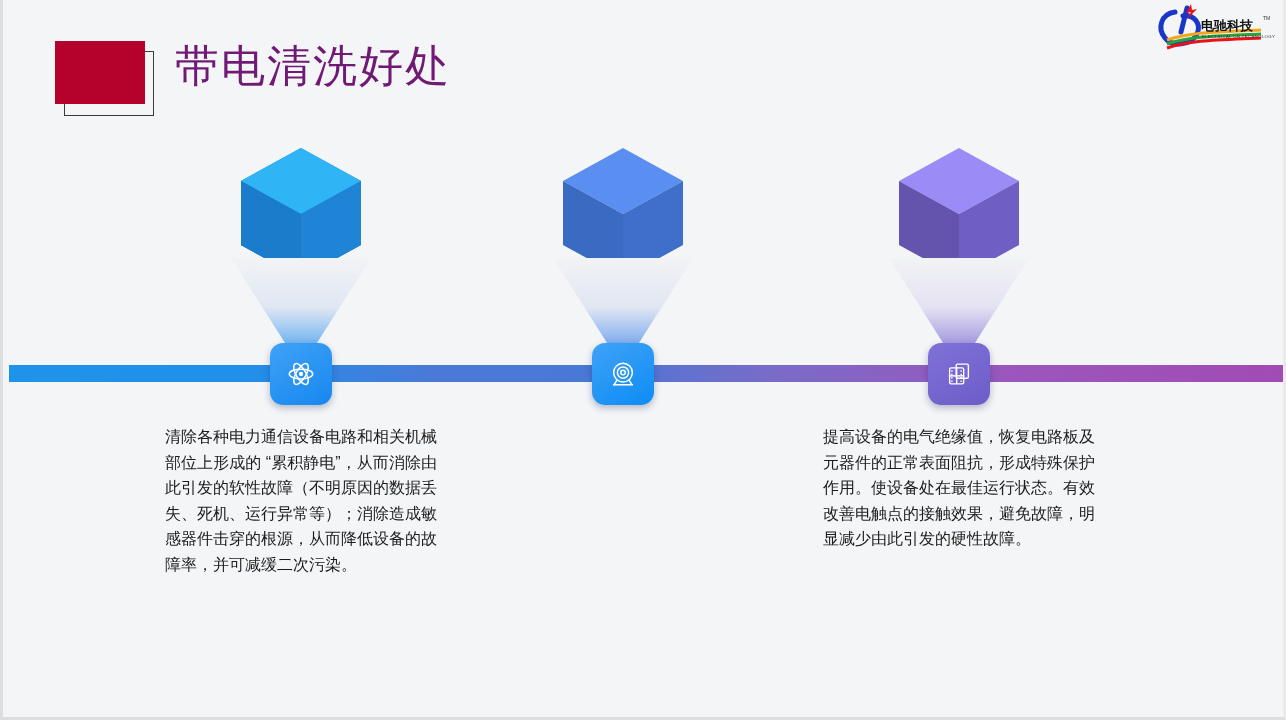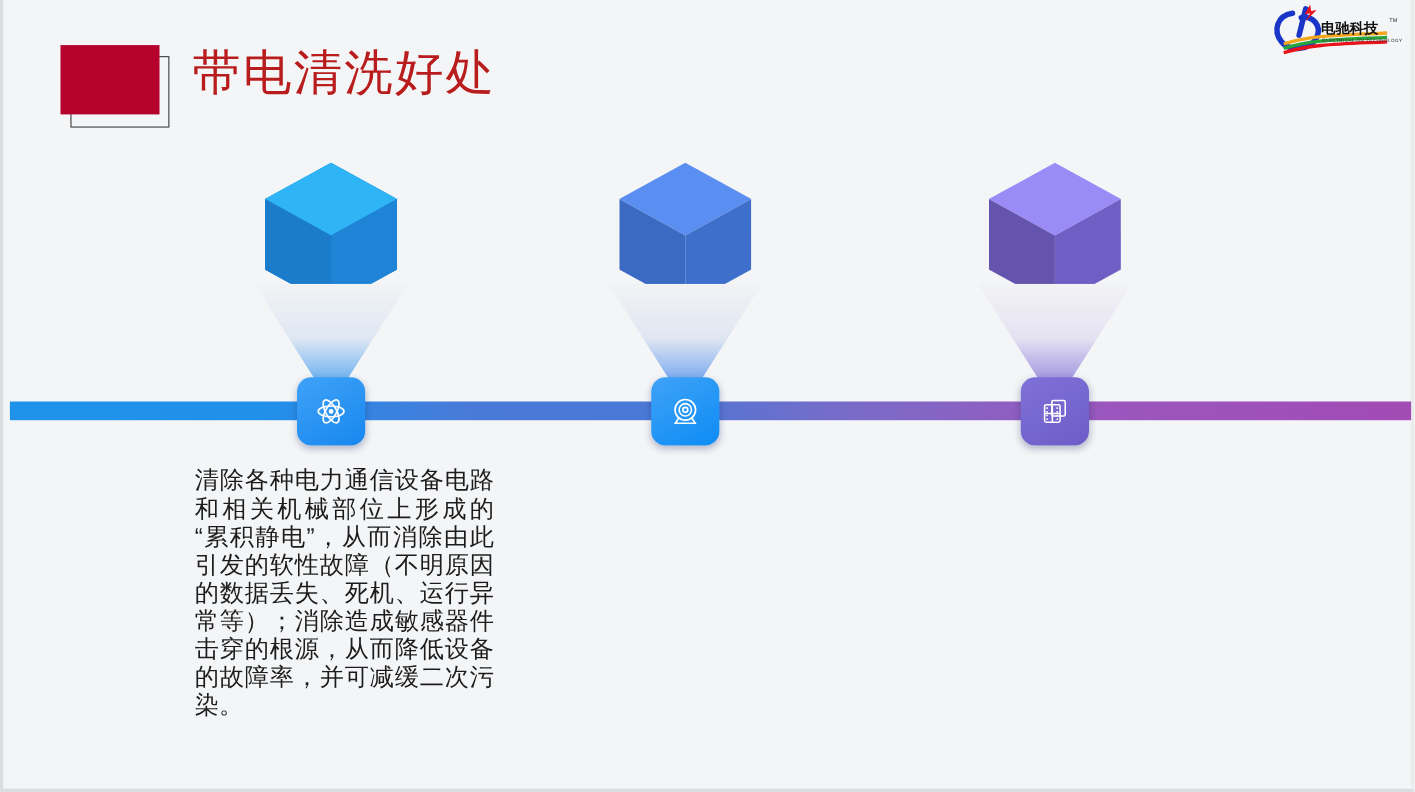--- a/index.html
+++ b/index.html
@@ -45,21 +45,21 @@
     width: 90px;
     height: 63px;
     background: #b5022d;
   }
   .title-text {
     position: absolute;
     left: 172px;
     top: 37px;
     font-size: 44px;
     line-height: 60px;
-    color: #b91c1c;
+    color: #701a75;
     letter-spacing: 2px;
     white-space: nowrap;
     font-family: Liberation Serif, serif;
   }
 
   
   #logo {
     position: absolute;
     right: 6px;
     top: 2px;
@@ -135,26 +135,25 @@
   .icon-tile.purple { background: linear-gradient(150deg,#8071d8 0%, #6d5cc7 100%); }
   .icon-tile svg { display:block; }
 
   
   .col-text {
     position: absolute;
     top: 424px;
     left: 50%;
     transform: translateX(-50%);
     width: 272px;
-    font-size: 22px;
+    font-size: 16px;
     line-height: 25.5px;
     color: #1c1c1c;
     text-align: justify;
     text-justify: inter-ideograph;
-    margin-left: 12px;
   }
   #col-3 .col-text { text-align: justify; }
 </style>
 </head>
 <body>
 
 <div id="slide">
 
   <div id="title-area">
     <div class="title-square-outline"></div>
@@ -296,15 +295,16 @@
           <path d="M6 18 L21 18"></path>
           <path d="M13.5 9.5 L13.5 26.5"></path>
           <path d="M8.4 12 L8.4 13.6 M8.4 15.6 L8.4 17.2"></path>
           <path d="M8.4 19.2 L8.4 20.8 M8.4 22.8 L8.4 24.4"></path>
           <path d="M18.3 12 L18.3 13.6 M18.3 15.6 L18.3 17.2"></path>
           <path d="M18.3 19.2 L18.3 20.8 M18.3 22.8 L18.3 24.4"></path>
         </svg>
       </span>
     </div>
 
+    <div class="col-text">提高设备的电气绝缘值，恢复电路板及元器件的正常表面阻抗，形成特殊保护作用。使设备处在最佳运行状态。有效改善电触点的接触效果，避免故障，明显减少由此引发的硬性故障。</div>
   </div>
 
 </div>
 
 </body></html>

